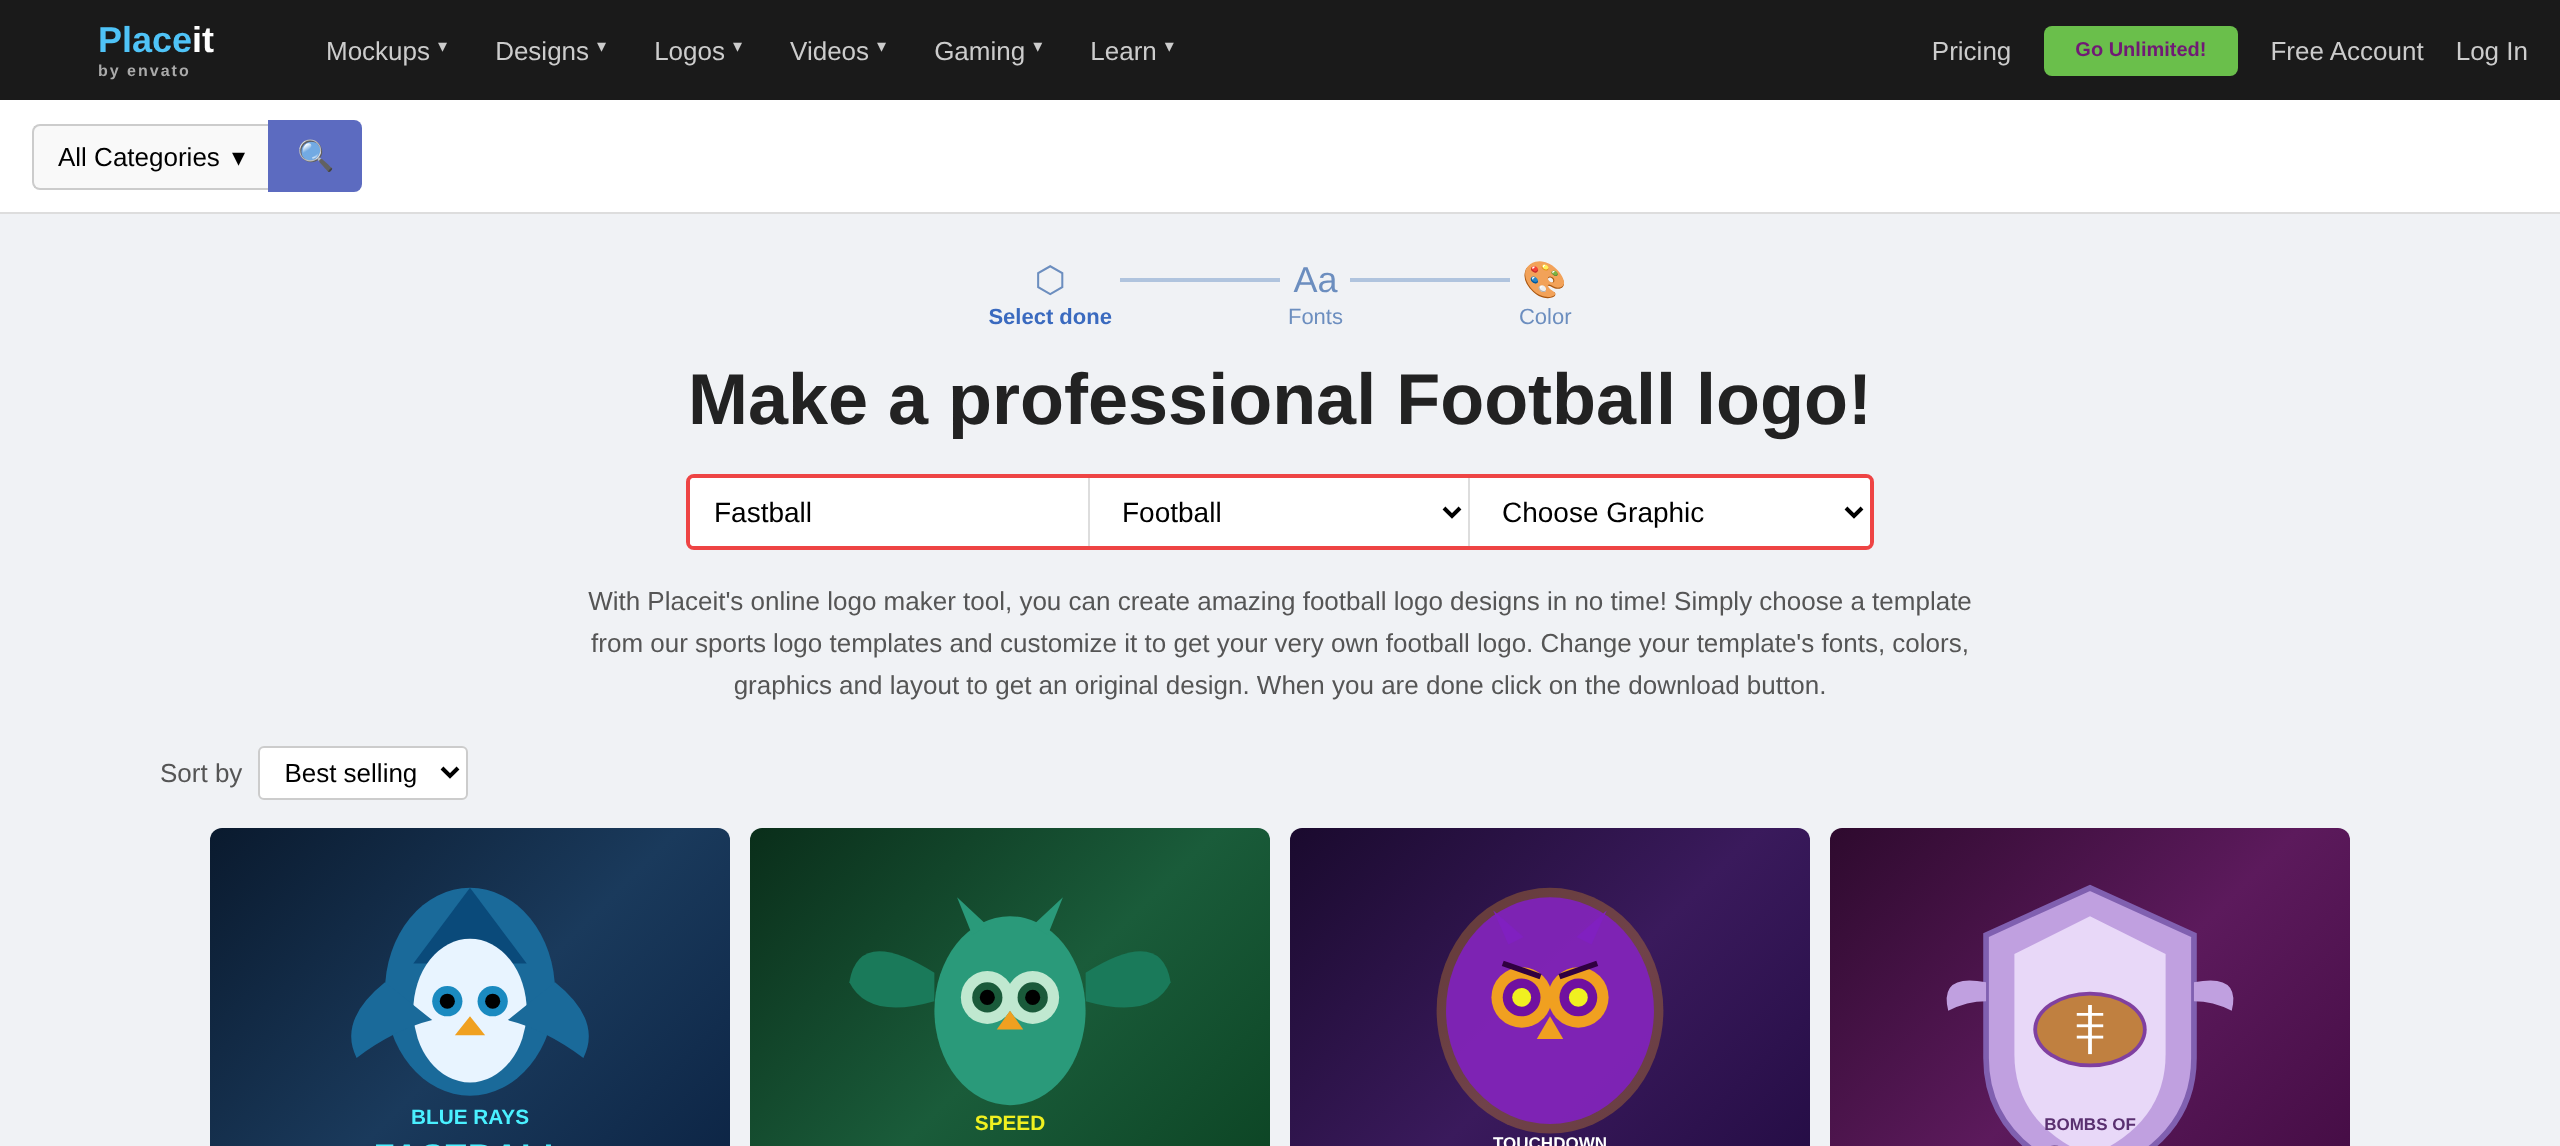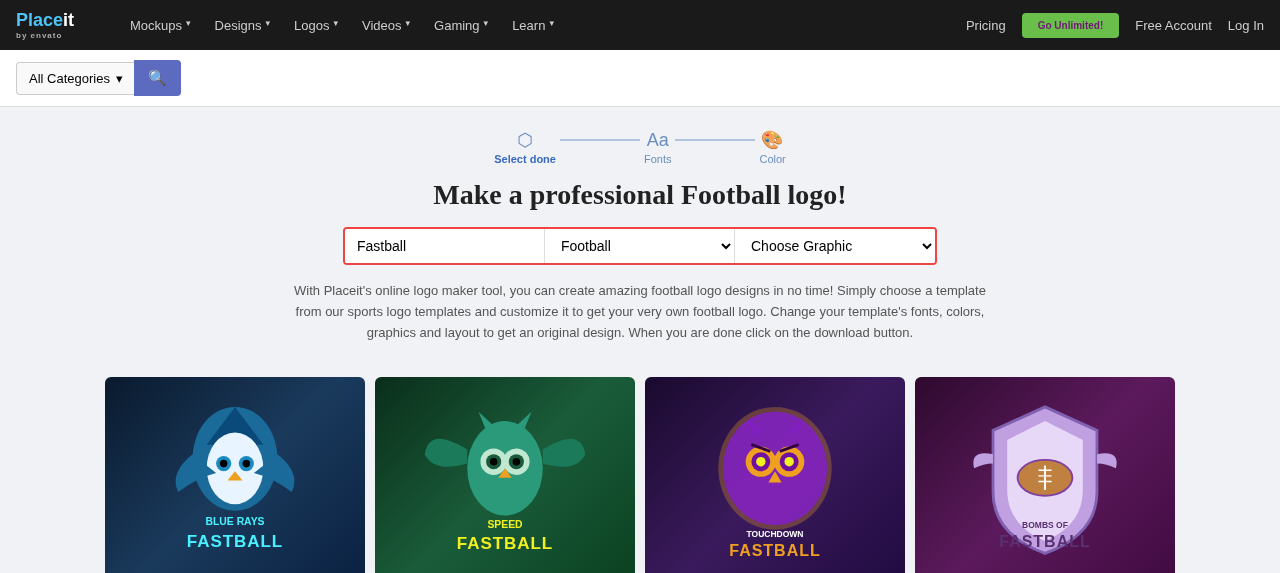--- a/index.html
+++ b/index.html
@@ -15,20 +15,21 @@
       gap: 24px;
     }
     .nav-logo {
       display: flex;
       align-items: flex-end;
       gap: 4px;
       color: white;
       font-size: 18px;
       font-weight: bold;
       min-width: 80px;
+      margin-left: 33px;
     }
     .nav-logo .place { color: #4fc3f7; }
     .nav-logo .it { color: white; }
     .nav-logo .by-envato { font-size: 8px; color: #aaa; display: block; letter-spacing: 1px; }
     .nav-items {
       display: flex;
       gap: 4px;
       flex: 1;
     }
     .nav-item {
@@ -157,25 +158,24 @@
       border-bottom: none;
     }
 
     
     .main-content {
       background: #f0f2f5;
       padding: 10px 0 20px;
     }
     .page-title {
       text-align: center;
-      font-size: 28px;
+      font-size: 36px;
       font-weight: bold;
       color: #222;
       margin: 8px 0 16px;
-      font-family: Liberation Serif, serif;
     }
 
     
     .filter-row {
       display: flex;
       justify-content: center;
       gap: 0;
       margin-bottom: 16px;
     }
     .filter-row-inner {
@@ -383,20 +383,26 @@
         <option value="Bear">Bear</option>
         <option value="Lion">Lion</option>
         <option value="Wolf">Wolf</option>
       </select>
     </div>
   </div>
 
   <p class="description">With Placeit's online logo maker tool, you can create amazing football logo designs in no time! Simply choose a template from our sports logo templates and customize it to get your very own football logo. Change your template's fonts, colors, graphics and layout to get an original design. When you are done click on the download button.</p>
 
   <div class="template-header">
+    <div style="display:flex;align-items:center;gap:8px;">
+      <span class="sort-by-label">Sort by</span>
+      <select class="sort-select">
+        <option>Best selling</option>
+      </select>
+    </div>
   </div>
 
   <div class="logo-grid">
 
     <div class="logo-card">
       <div class="logo-card-bg card-1">
         <svg viewBox="0 0 200 200" class="logo-svg">
 
           <ellipse cx="100" cy="75" rx="45" ry="55" fill="#1a6a9a"></ellipse>
           <polygon points="100,20 70,60 130,60" fill="#0a4a7a"></polygon>

